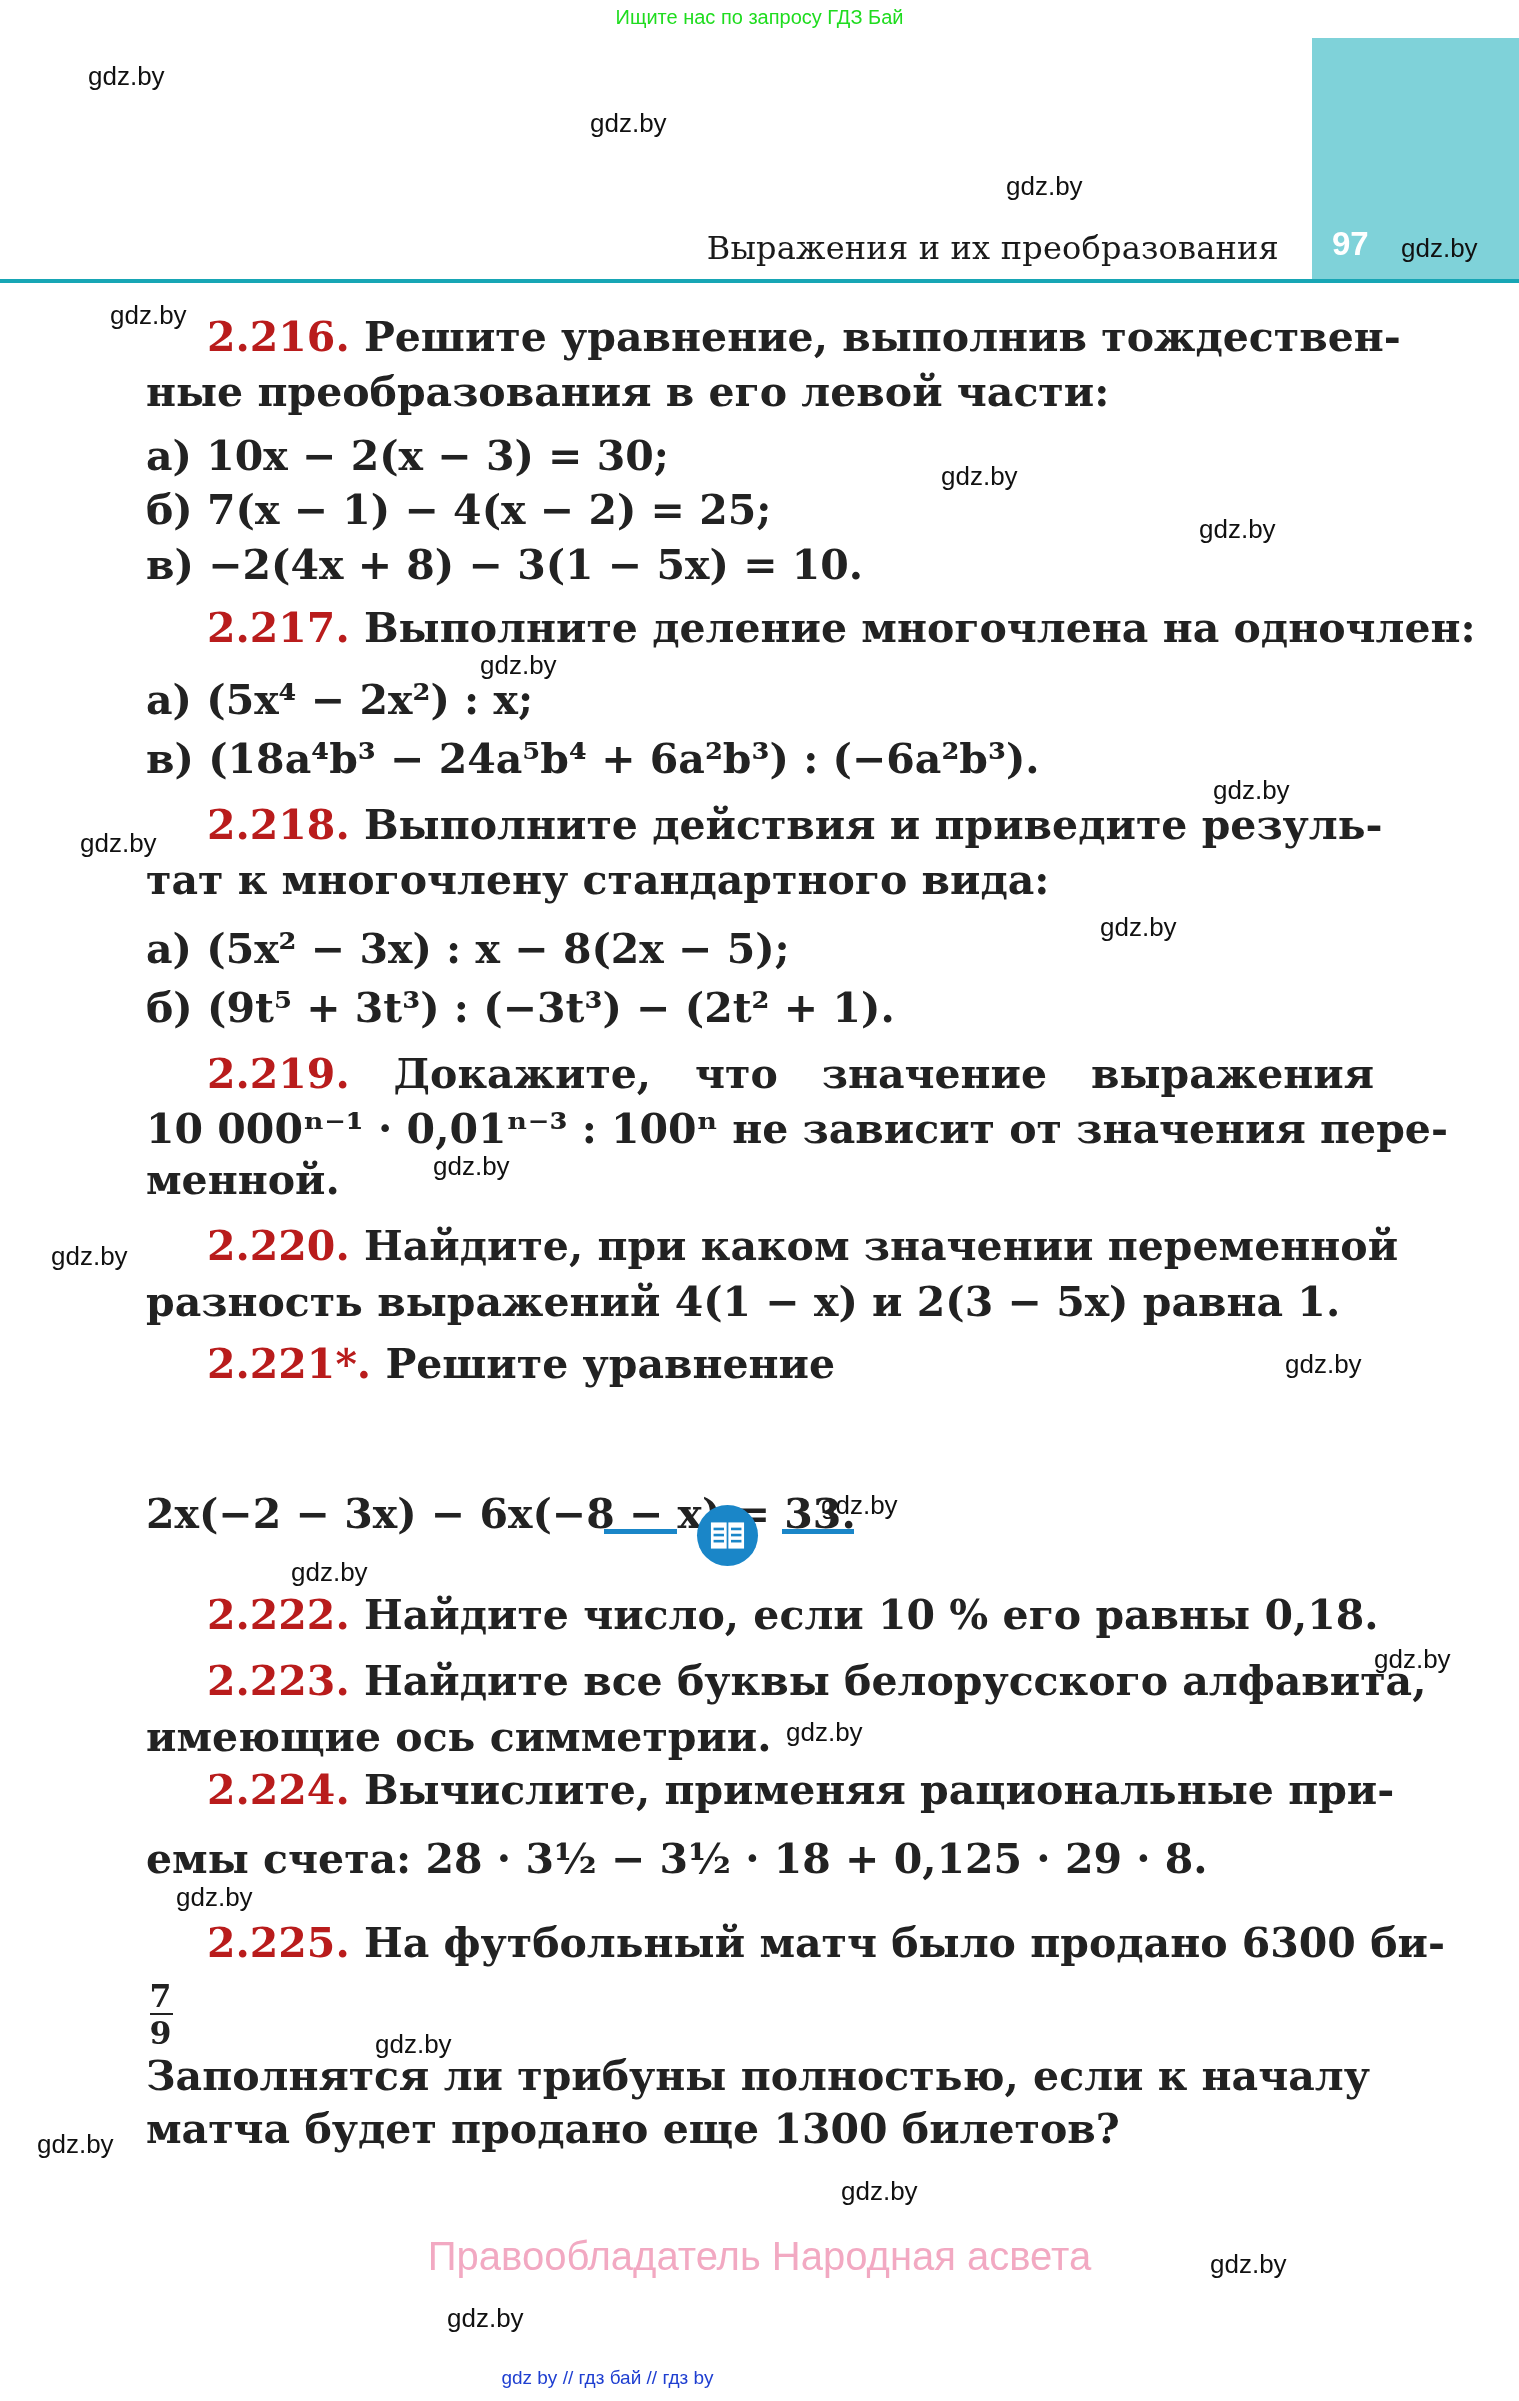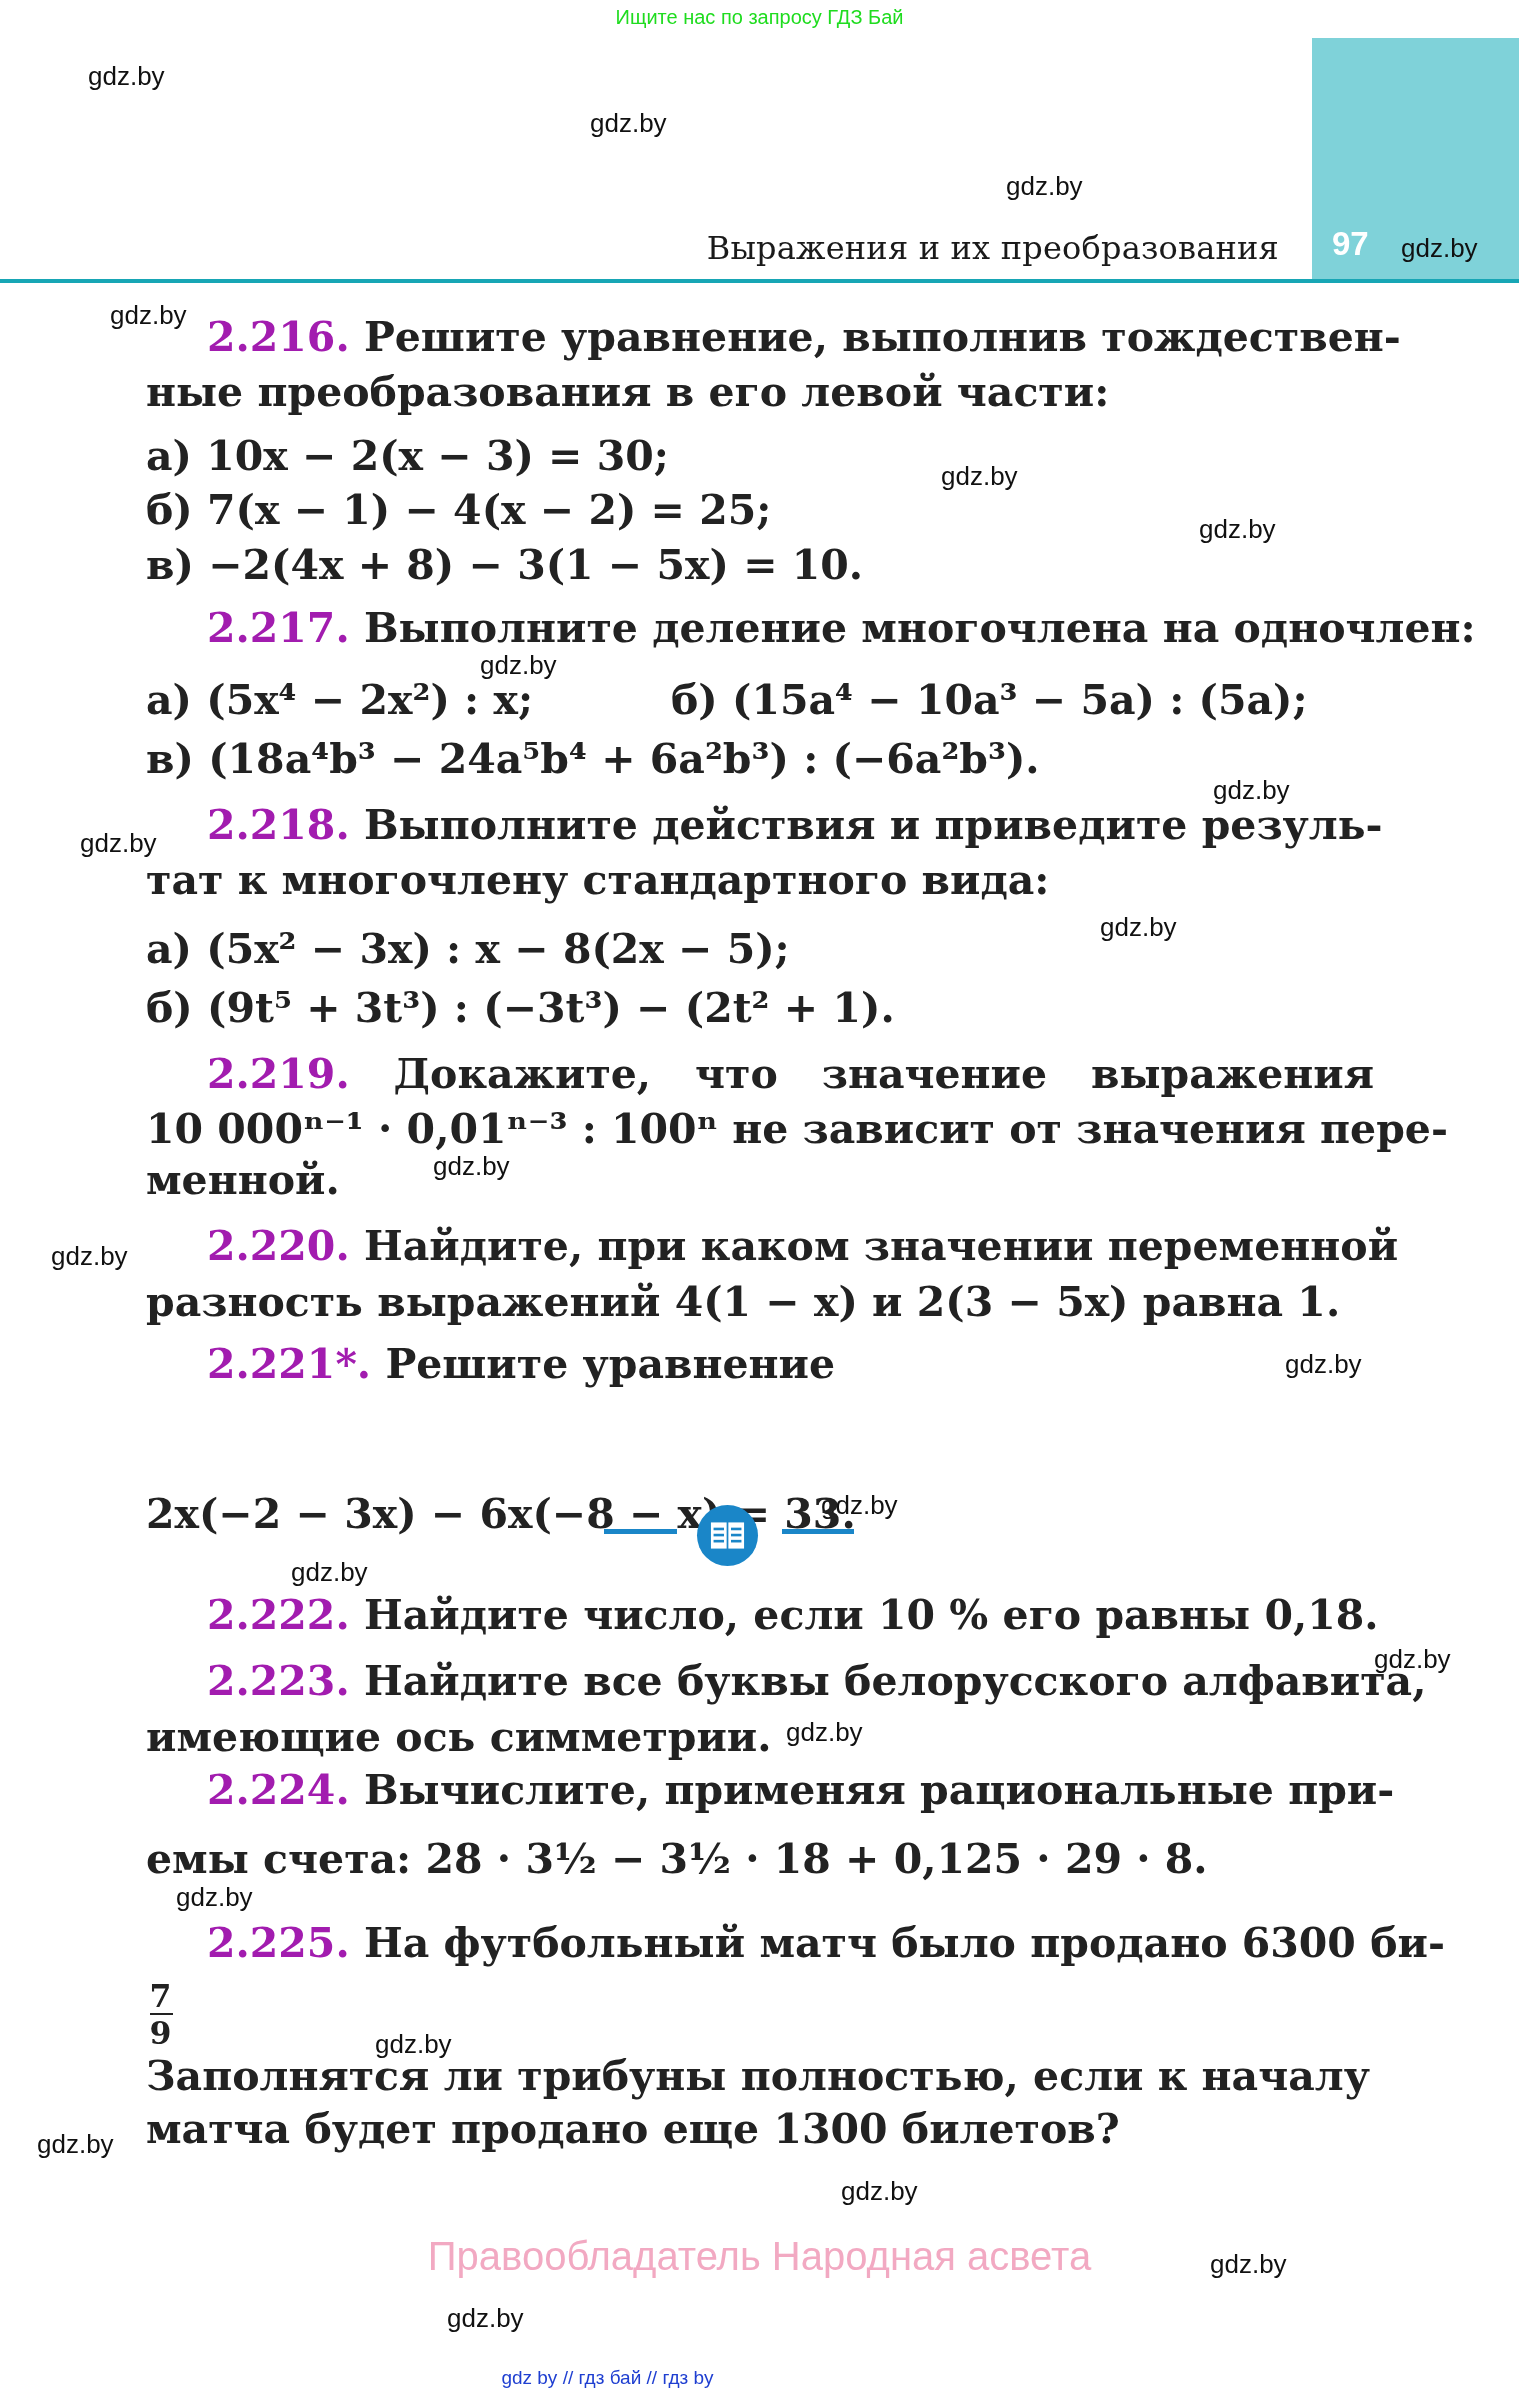--- a/index.html
+++ b/index.html
@@ -6,21 +6,21 @@
   body { width:1519px; height:2401px; position:relative; overflow:hidden; font-family:"DejaVu Serif", serif; color:#1a1a1a; }
   .abs { position:absolute; }
   .top-banner { left:0; width:1519px; top:3.5px; text-align:center; font-family:"Liberation Sans", sans-serif; font-size:20px; color:#1fdc1f; line-height:26px; }
   .teal-box { left:1312px; top:38px; width:207px; height:242px; background:#7fd2d9; }
   .page-num { left:1332px; top:226px; font-family:Liberation Sans, sans-serif; font-weight:bold; font-size:33px; color:#ffffff; line-height:35px; }
   .header-rule { left:0; top:279px; width:1519px; height:4.4px; background:#17a6b5; }
   .header-title { left:665px; width:614px; top:229px; text-align:right; font-family:"DejaVu Serif", serif; font-size:32px; line-height:39px; color:#1a1a1a; white-space:nowrap; letter-spacing:0.2px; }
   .wm { font-family:"Liberation Sans", sans-serif; font-size:26px; color:#111; line-height:30px; white-space:nowrap; }
   .line { left:146px; width:1167px; height:53px; font-size:41px; line-height:53px; white-space:nowrap; font-weight:bold; color:#222; }
   .line.just { text-align:justify; text-align-last:justify; }
-  .num { color:#a21caf; font-weight:bold; }
+  .num { color:#b91c1c; font-weight:bold; }
   .indent { padding-left:61px; }
   .frac { display:inline-block; vertical-align:middle; text-align:center; font-size:31.5px; line-height:31.5px; margin:0 3.5px; }
   .frac span { display:block; }
   .frac .bar { border-top:2.6px solid #222; width:23px; margin:1.8px auto; height:0; }
   .divider-line { height:5.3px; background:#1a86c8; top:1529px; }
   .book-icon { left:697px; top:1505px; width:61px; height:61px; border-radius:50%; background:#1a86c8; }
   .copyright { left:0; width:1519px; top:2232px; text-align:center; font-family:"Liberation Sans", sans-serif; font-size:40px; color:#f2a9c2; line-height:49px; }
   .footer-links { left:0; width:1215px; top:2365px; text-align:center; font-family:"Liberation Sans", sans-serif; font-size:19px; color:#1f3fd1; line-height:26px; }
 </style>
 </head>
@@ -67,24 +67,20 @@
 <div class="abs line math" style="top:484px">б) 7(x − 1) − 4(x − 2) = 25;</div>
 <div class="abs line math" style="top:539px">в) −2(4x + 8) − 3(1 − 5x) = 10.</div>
 
 <div class="abs line indent" style="top:602px">
   <span class="num">2.217.</span>
   <span>Выполните деление многочлена на одночлен:</span>
 </div>
 <div class="abs line math" style="top:674px">
   <span>а)</span>
   <span>(5x⁴ − 2x²) : x;</span>
-  <span style="position:absolute;left:525px;top:0">
-    <span>б)</span>
-    <span>(15a⁴ − 10a³ − 5a) : (5a);</span>
-  </span>
 </div>
 <div class="abs line math" style="top:733px">
   <span>в)</span>
   <span>(18a⁴b³ − 24a⁵b⁴ + 6a²b³) : (−6a²b³).</span>
 </div>
 
 <div class="abs line just indent" style="top:799px">
   <span class="num">2.218.</span>
   <span>Выполните действия и приведите резуль-</span>
 </div>

